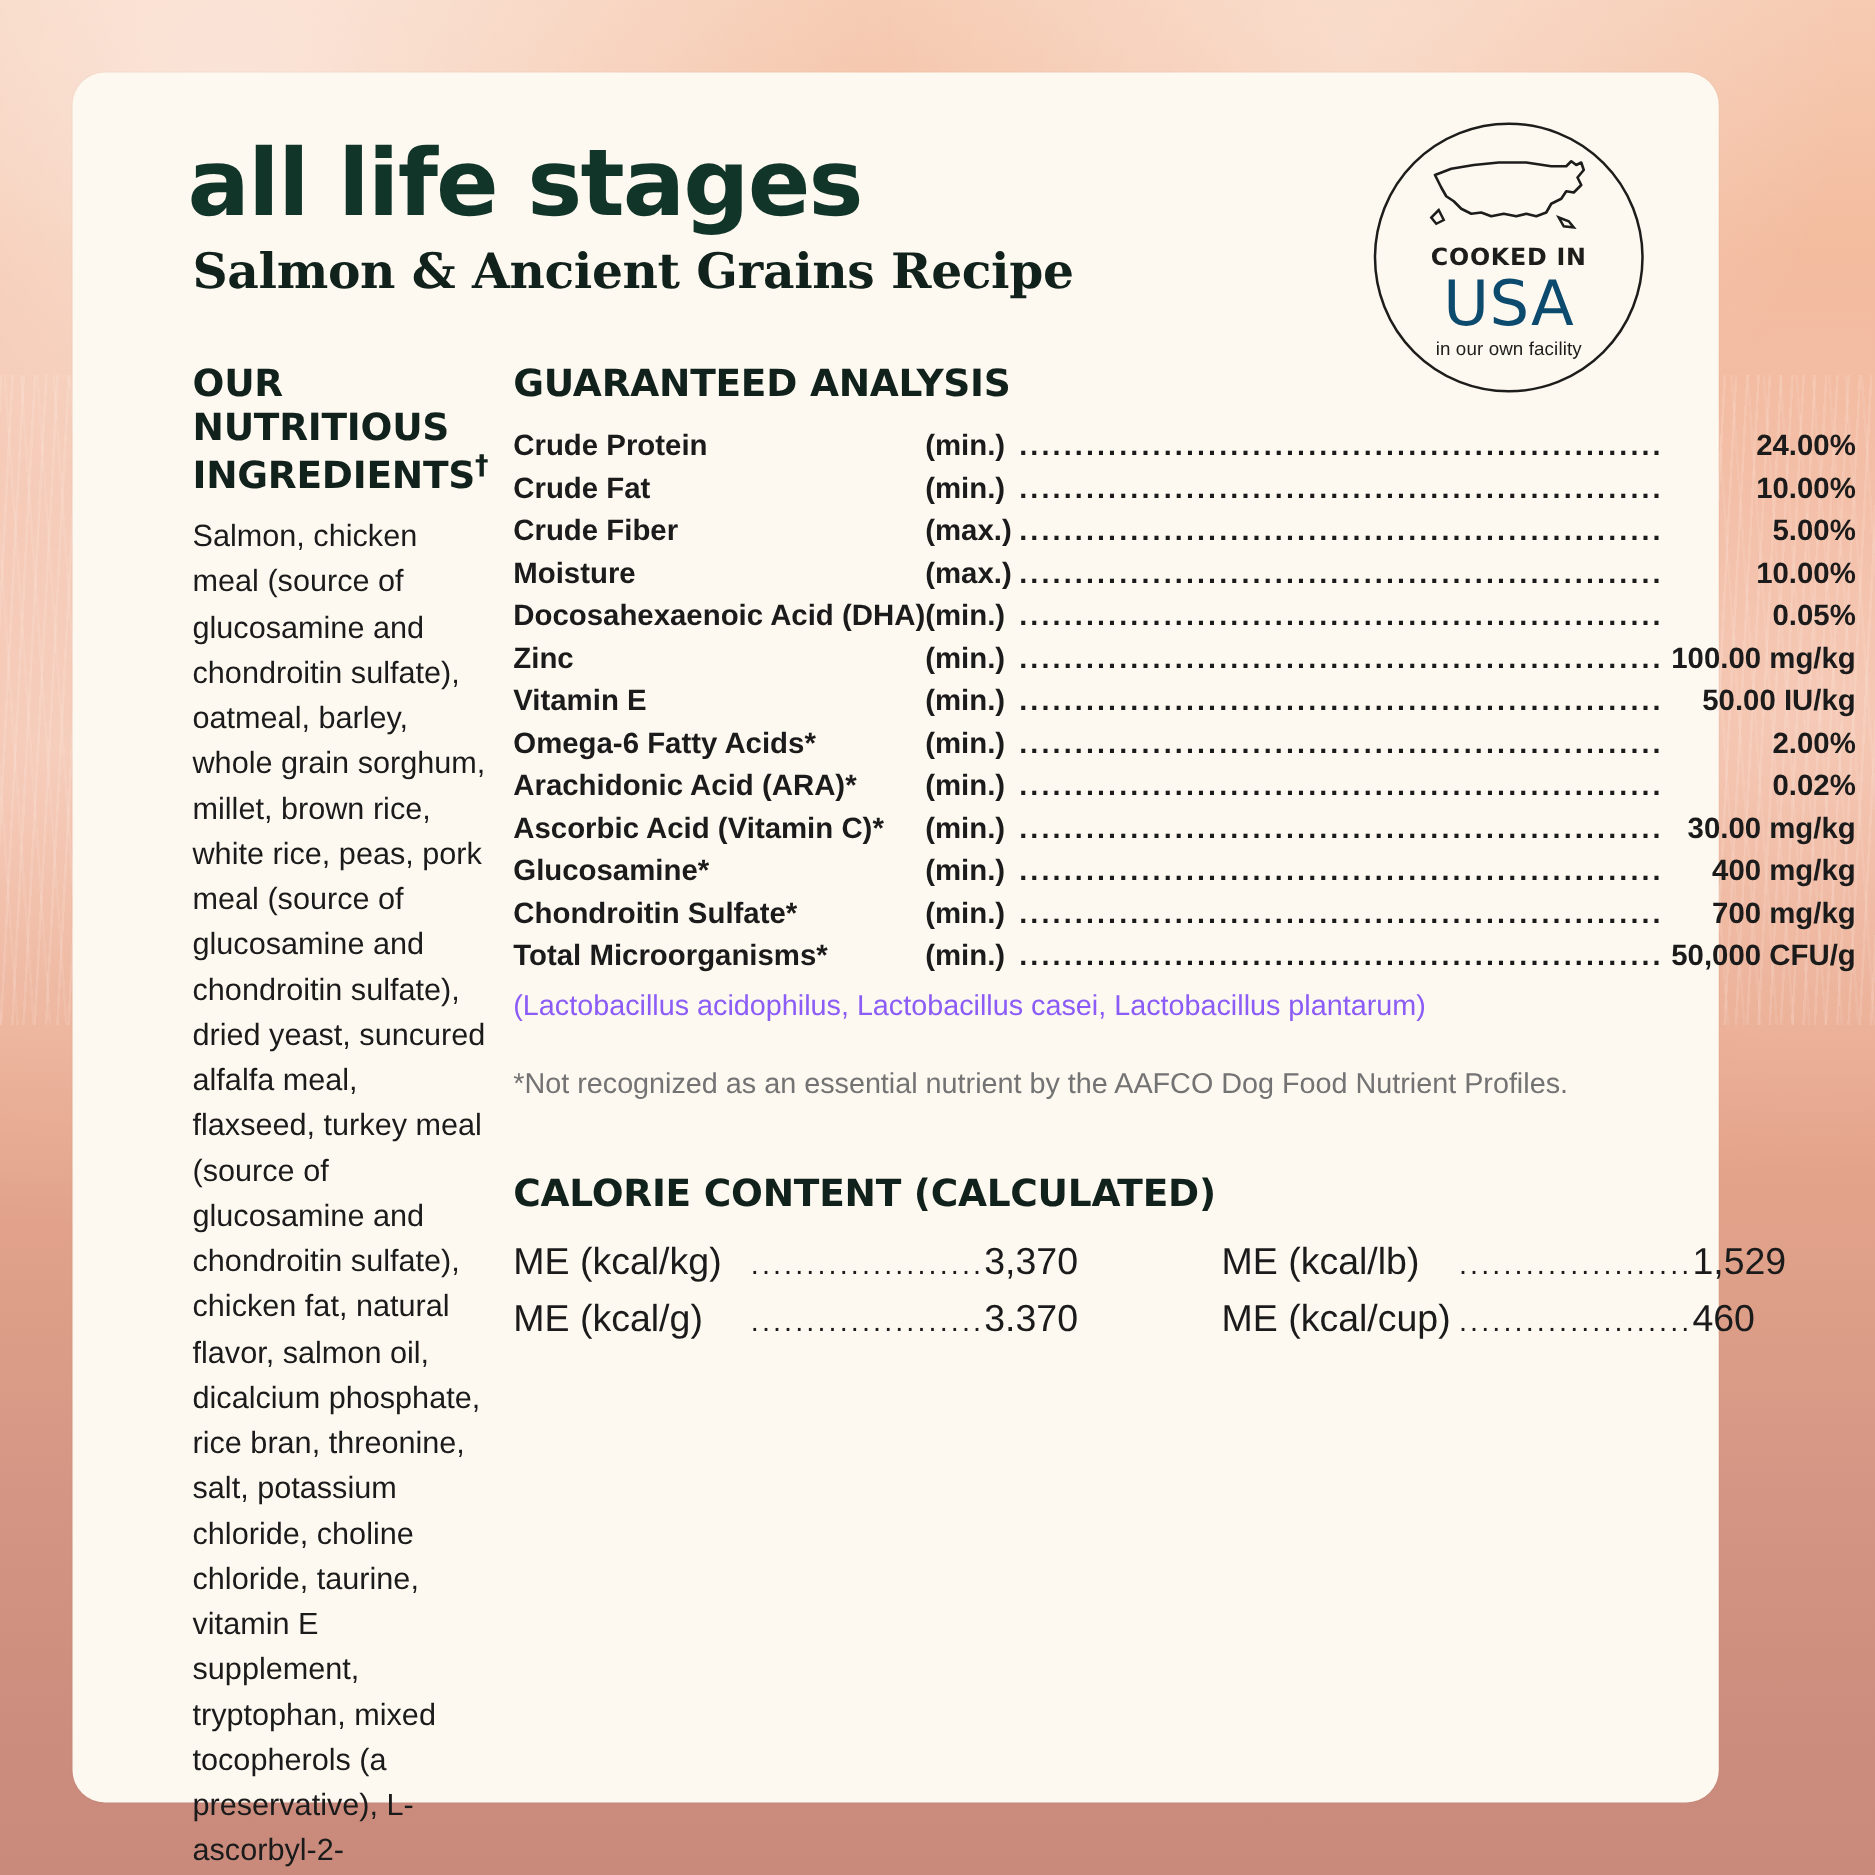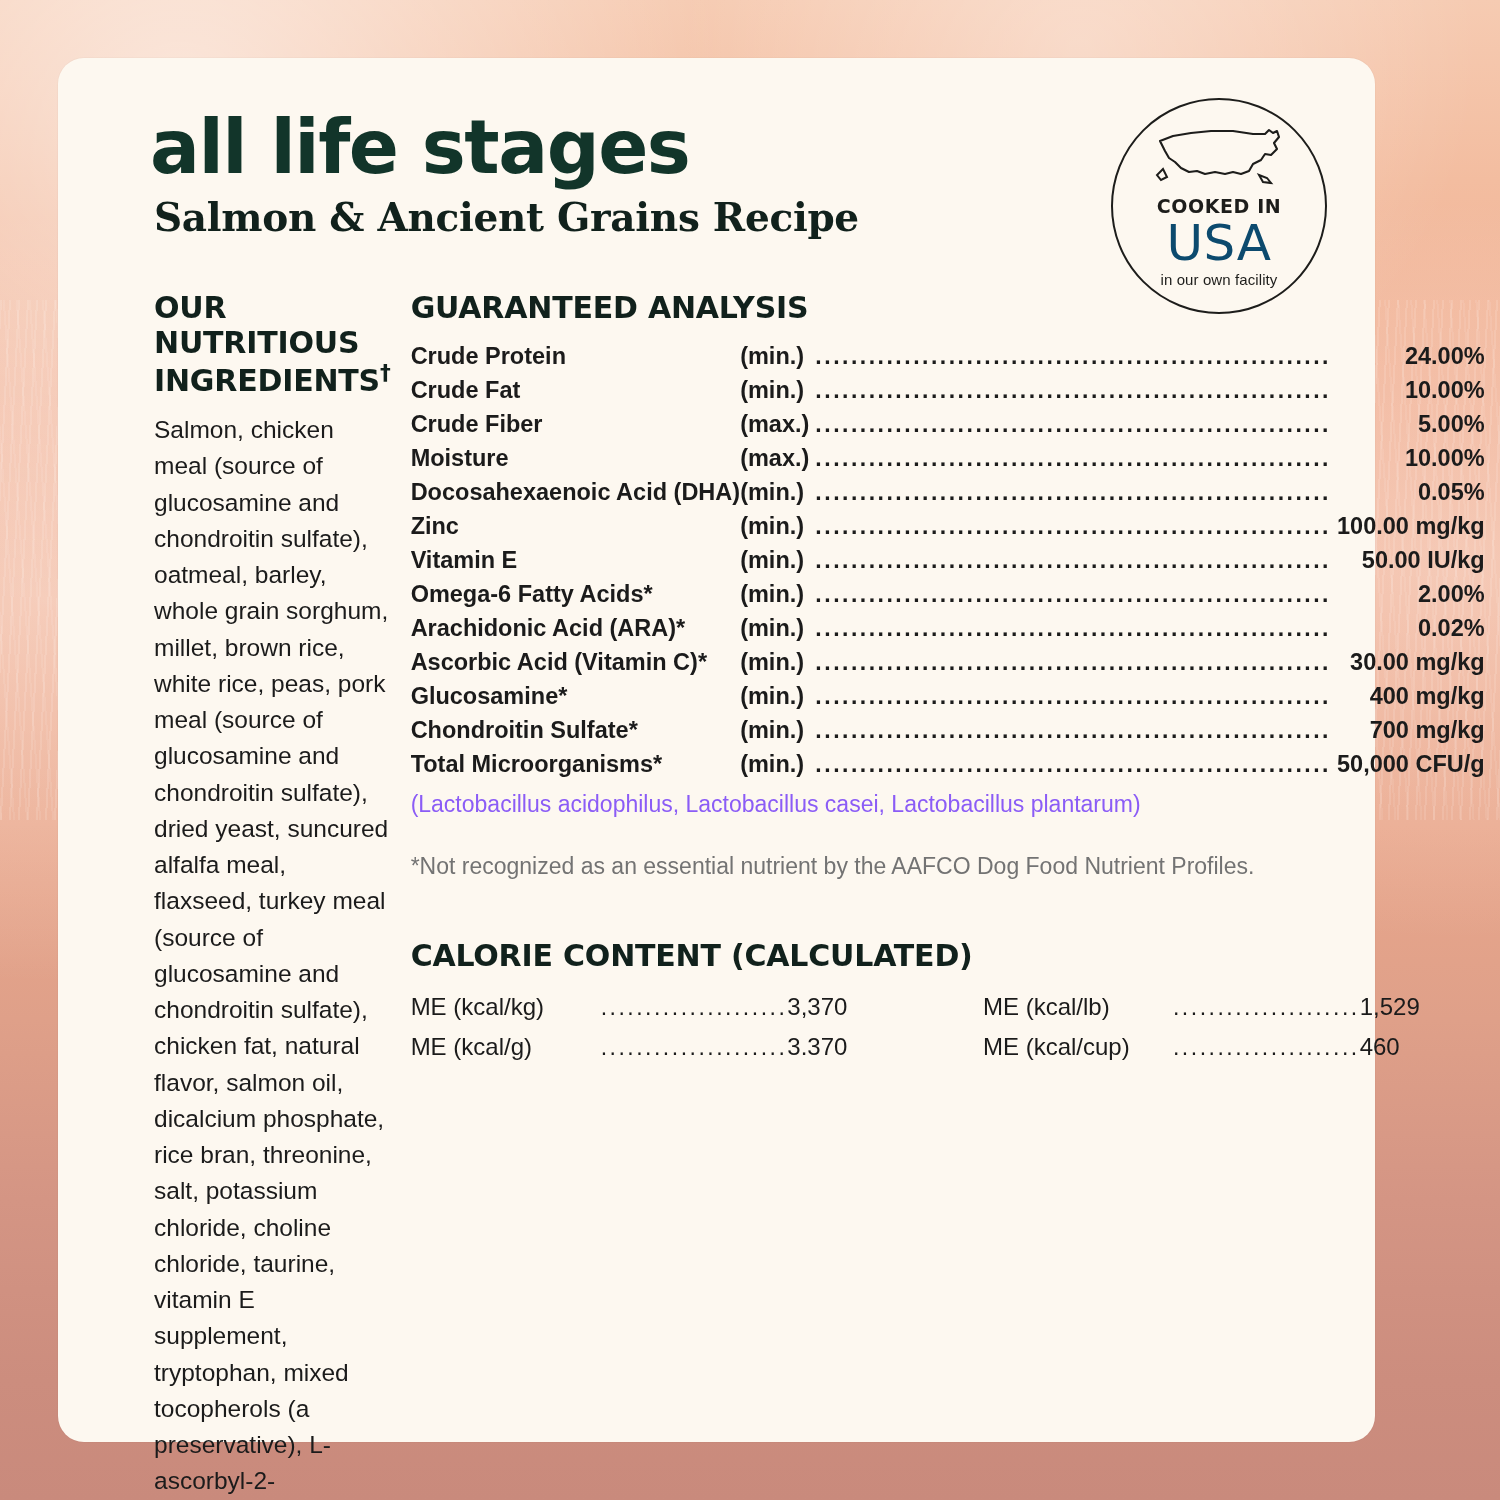--- a/index.html
+++ b/index.html
@@ -79,21 +79,21 @@
     font-family: "DejaVu Serif", serif;
     font-weight: bold;
     font-size: 39px;
     color: #11211c;
     letter-spacing: -0.3px;
     margin: 0 0 0 38px;
   }
 
   .usa-badge {
     position: absolute;
-    right: 48px;
+    right: 60px;
     top: 40px;
     width: 216px;
     height: 216px;
     border-radius: 50%;
     border: 2px solid #1d1d1b;
     display: flex;
     flex-direction: column;
     align-items: center;
     justify-content: center;
     box-sizing: border-box;
@@ -198,21 +198,21 @@
   }
 
   
   .calorie-block { margin-top: 56px; }
   .cal-table {
     width: 100%;
     border-collapse: collapse;
     margin-top: 10px;
   }
   .cal-table td {
-    font-size: 24px;
+    font-size: 30px;
     color: #1b1b1b;
     padding: 6px 0;
     white-space: nowrap;
     vertical-align: baseline;
     margin-top: 28px;
   }
   .cal-label { width: 190px; }
   .cal-dots { width: 64px; overflow: hidden; }
   .cal-dots::after {
     content: ".....................";

